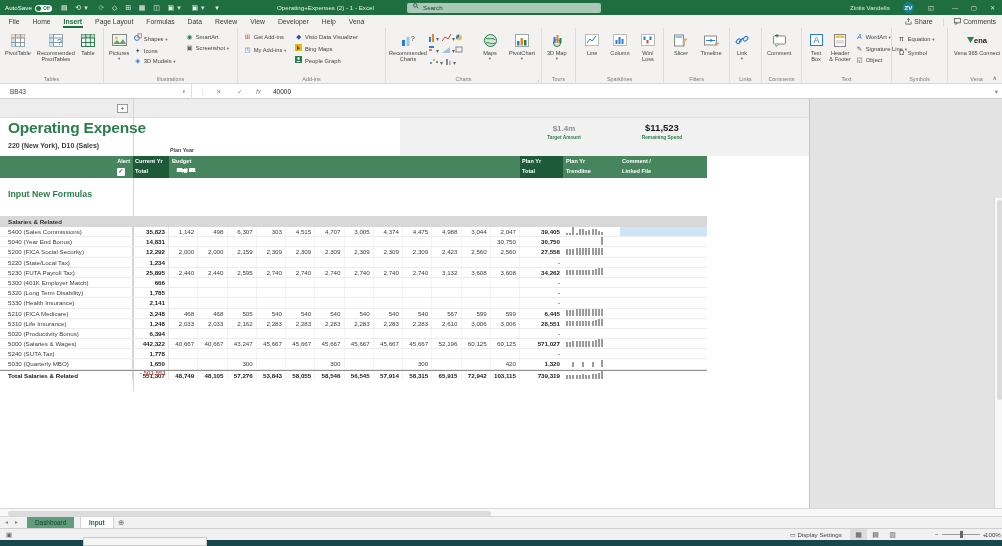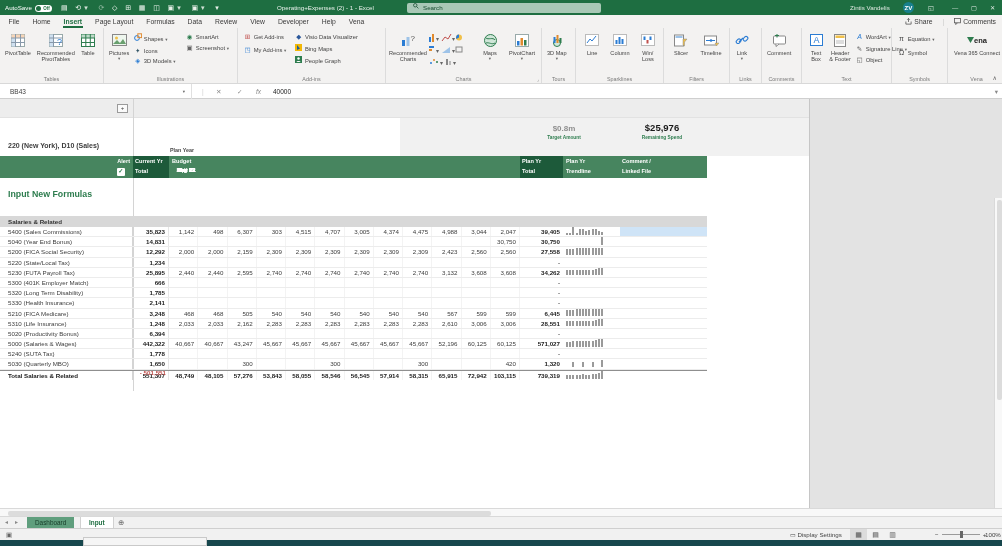--- a/index.html
+++ b/index.html
@@ -523,29 +523,30 @@
   <span id="fbar-end">▾</span>
 </div>
 
 <div id="worksheet">
   <div id="sheet">
     <div id="topstrip"></div>
     <div id="groupbtn">+</div>
     <div id="kpipanel"></div>
     <div class="vl"></div>
 
+    <div id="doc-title">Operating Expense</div>
     <div id="doc-subtitle">220 (New York), D10 (Sales)</div>
     <div id="plan-year">Plan Year</div>
 
     <div class="kpi" style="left:532px; top:25px; width:64px">
-      <div class="v1">$0.8m</div>
+      <div class="v1">$1.4m</div>
       <div class="kl">Target Amount</div>
     </div>
     <div class="kpi" style="left:626px; top:23px; width:72px">
-      <div class="v2">$25,976</div>
+      <div class="v2">$11,523</div>
       <div class="kl">Remaining Spend</div>
     </div>
 
     <div id="ghead">
       <div class="dk" style="left:133px; width:36px"></div>
       <div class="dk" style="left:520px; width:43px"></div>
       <span style="left:0; top:2px; width:130px; text-align:right">Alert</span>
       <span style="left:135px; top:2px">Current Yr</span>
       <span style="left:135px; top:12px">Total</span>
       <span style="left:172px; top:2px">Budget</span>

